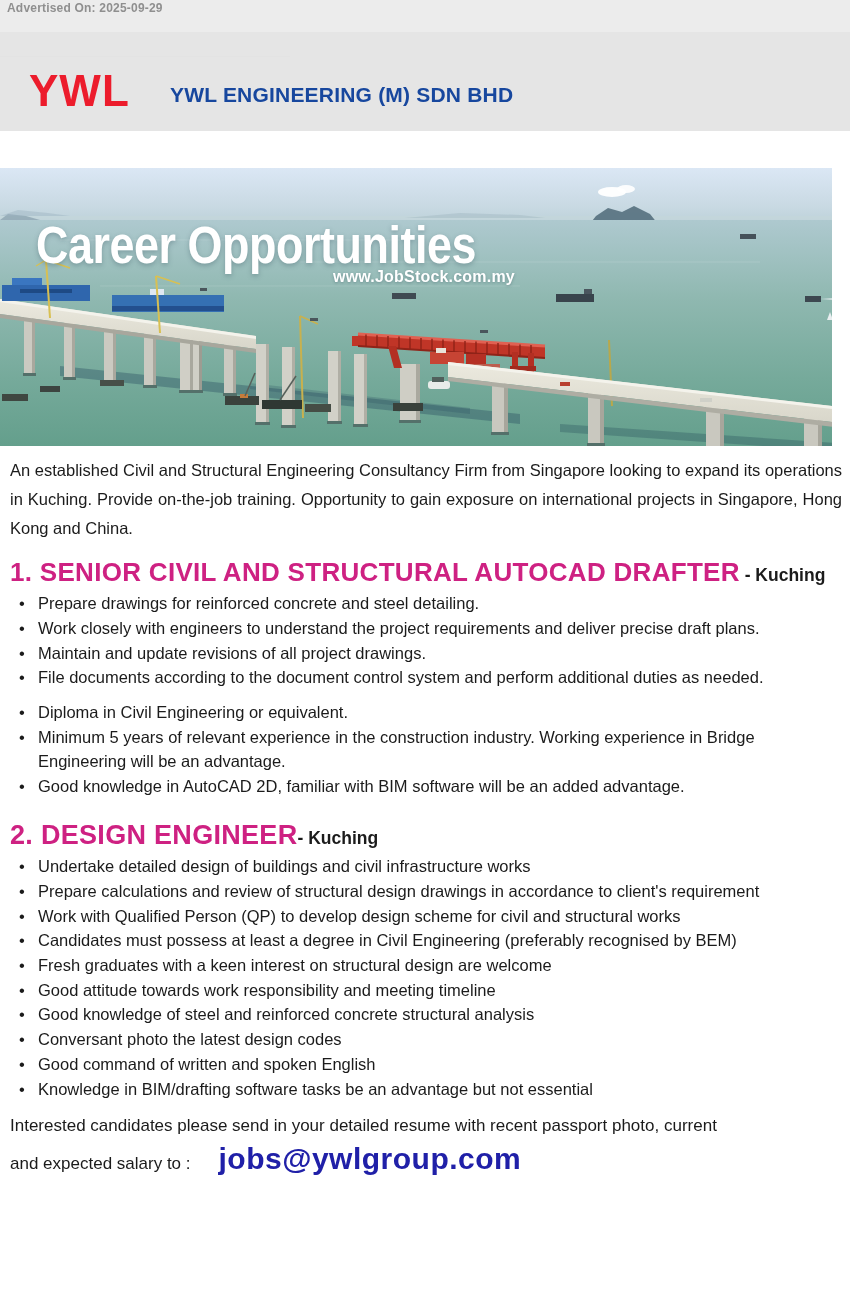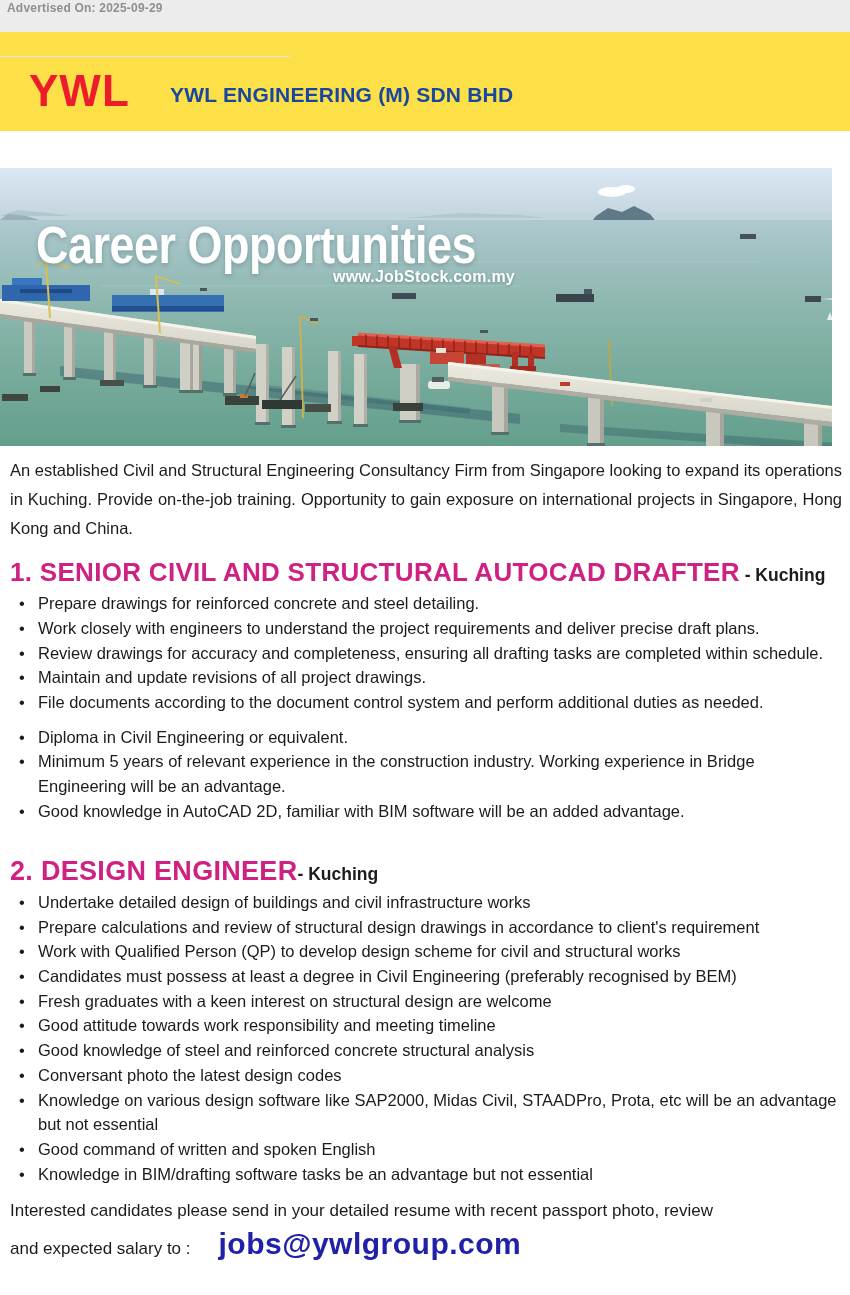--- a/index.html
+++ b/index.html
@@ -5,21 +5,21 @@
   html,body{margin:0;padding:0;}
   body{
     width:850px;height:1295px;overflow:hidden;background:#fff;
     font-family:"Liberation Sans",sans-serif;color:#1b1b1b;
   }
   .topbar{
     height:32px;background:#ececec;box-sizing:border-box;
     padding:1px 0 0 7px;font-size:12px;font-weight:bold;color:#8f8f8f;
     letter-spacing:.2px;line-height:14px;
   }
-  .header{position:relative;height:99px;background:#fde047;}
+  .header{position:relative;height:99px;background:#e5e5e5;}
   .hairline{position:absolute;left:0;top:24px;width:290px;border-top:1px solid #e3e3e3;}
   .logo{
     position:absolute;left:29px;top:37px;font-size:44px;font-weight:bold;
     color:#ec1c2c;letter-spacing:1px;line-height:1;
   }
   .company{
     position:absolute;left:170px;top:50px;font-size:21px;font-weight:bold;
     color:#17479e;letter-spacing:.2px;line-height:1.2;
   }
   .hero{position:relative;width:832px;height:278px;overflow:hidden;background:#bcd2dc;margin-top:37px;}
@@ -33,21 +33,21 @@
     position:absolute;left:333px;top:100px;font-size:16px;font-weight:bold;color:#fff;
     text-shadow:0 1px 3px rgba(60,90,100,.45);letter-spacing:.2px;
   }
   .content{padding:0 8px 0 10px;}
   .intro{margin:10px 0 0;font-size:16.5px;line-height:29px;text-align:justify;}
   h2{
     margin:0;font-weight:bold;color:#ce2182;font-size:26px;
     letter-spacing:.3px;line-height:1.2;
   }
   h2.job1{margin-top:14px;}
-  h2.job2{margin-top:31px;font-size:27px;}
+  h2.job2{margin-top:20px;font-size:27px;}
   h2 .loc{font-size:17.5px;color:#1b1b1b;font-weight:bold;letter-spacing:0;}
   ul{list-style:none;margin:3px 0 0;padding:0;}
   ul.reqs{margin-top:10px;}
   li{position:relative;padding-left:28px;font-size:16.5px;line-height:24.7px;}
   li::before{content:"\2022";position:absolute;left:9px;top:0;}
   .footer-line{margin:13px 0 0;font-size:17px;line-height:24px;}
   .footer-line2{margin:4px 0 0;font-size:17px;display:flex;align-items:baseline;}
   .email{
     font-size:30px;font-weight:bold;color:#2020a8;margin-left:28px;
     letter-spacing:.5px;text-decoration:none;line-height:1.1;
@@ -242,21 +242,20 @@
   <div class="content">
 
     <p class="intro">An established Civil and Structural Engineering Consultancy Firm from Singapore looking to expand its operations in Kuching.  Provide on-the-job training.  Opportunity to gain exposure on international projects in Singapore, Hong Kong and China.</p>
 
     <h2 class="job1"><span>1. SENIOR CIVIL AND STRUCTURAL AUTOCAD DRAFTER</span><span class="loc"> - Kuching</span></h2>
 
     <ul class="duties">
 
     <li>Prepare drawings for reinforced concrete and steel detailing.</li>
         <li>Work closely with engineers to understand the project requirements and deliver precise draft plans.</li>
-        <li>Review drawings for accuracy and completeness, ensuring all drafting tasks are completed within schedule.</li>
         <li>Maintain and update revisions of all project drawings.</li>
         <li>File documents according to the document control system and perform additional duties as needed.</li>
       </ul>
 
     <ul class="reqs">
 
     <li>Diploma in Civil Engineering or equivalent.</li>
         <li>Minimum 5 years of relevant experience in the construction industry.  Working experience in Bridge Engineering will be an advantage.</li>
         <li>Good knowledge in AutoCAD 2D, familiar with BIM software will be an added advantage.</li>
       </ul>
@@ -266,25 +265,24 @@
     <ul class="duties">
 
     <li>Undertake detailed design of buildings and civil infrastructure works</li>
         <li>Prepare calculations and review of structural design drawings in accordance to client's requirement</li>
         <li>Work with Qualified Person (QP) to develop design scheme for civil and structural works</li>
         <li>Candidates must possess at least a degree in Civil Engineering (preferably recognised by BEM)</li>
         <li>Fresh graduates with a keen interest on structural design are welcome</li>
         <li>Good attitude towards work responsibility and meeting timeline</li>
         <li>Good knowledge of steel and reinforced concrete structural analysis</li>
         <li>Conversant photo the latest design codes</li>
-        <li>Knowledge on various design software like SAP2000, Midas Civil, STAADPro, Prota, etc will be an advantage but not essential</li>
         <li>Good command of written and spoken English</li>
         <li>Knowledge in BIM/drafting software tasks be an advantage but not essential</li>
       </ul>
 
-    <p class="footer-line">Interested candidates please send in your detailed resume with recent passport photo, review</p>
+    <p class="footer-line">Interested candidates please send in your detailed resume with recent passport photo, current</p>
     <p class="footer-line2">
       <span>and expected salary to :</span>
       <a class="email" href="#">jobs@ywlgroup.com</a>
     </p>
 
   </div>
 </div>
 
 </body></html>

